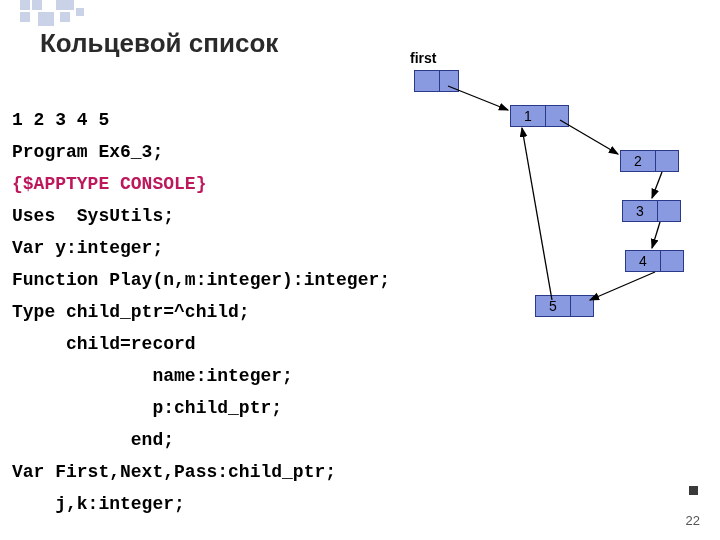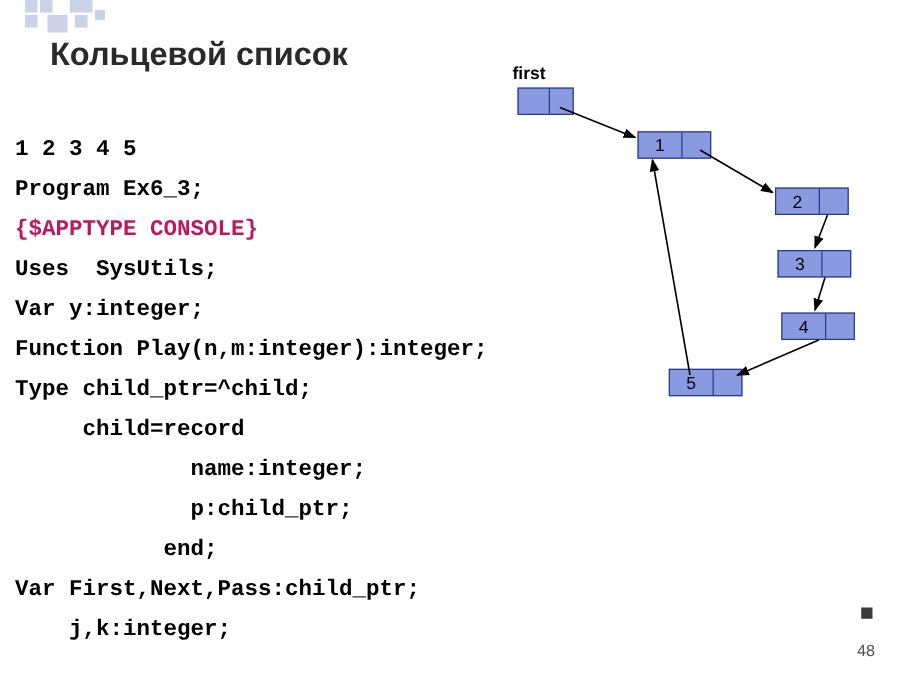--- a/index.html
+++ b/index.html
@@ -159,13 +159,13 @@
     <line x1="48" y1="36" x2="108" y2="60" stroke="#000" stroke-width="1.3" marker-end="url(#ah)"></line>
     <line x1="160" y1="70" x2="218" y2="104" stroke="#000" stroke-width="1.3" marker-end="url(#ah)"></line>
     <line x1="262" y1="122" x2="252" y2="148" stroke="#000" stroke-width="1.3" marker-end="url(#ah)"></line>
     <line x1="260" y1="172" x2="252" y2="198" stroke="#000" stroke-width="1.3" marker-end="url(#ah)"></line>
     <line x1="255" y1="222" x2="190" y2="250" stroke="#000" stroke-width="1.3" marker-end="url(#ah)"></line>
     <line x1="152" y1="250" x2="122" y2="78" stroke="#000" stroke-width="1.3" marker-end="url(#ah)"></line>
   </svg>
 </div>
 
 <div class="blist"></div>
-<div class="page-num">48</div>
+<div class="page-num">22</div>
 
 </body></html>

